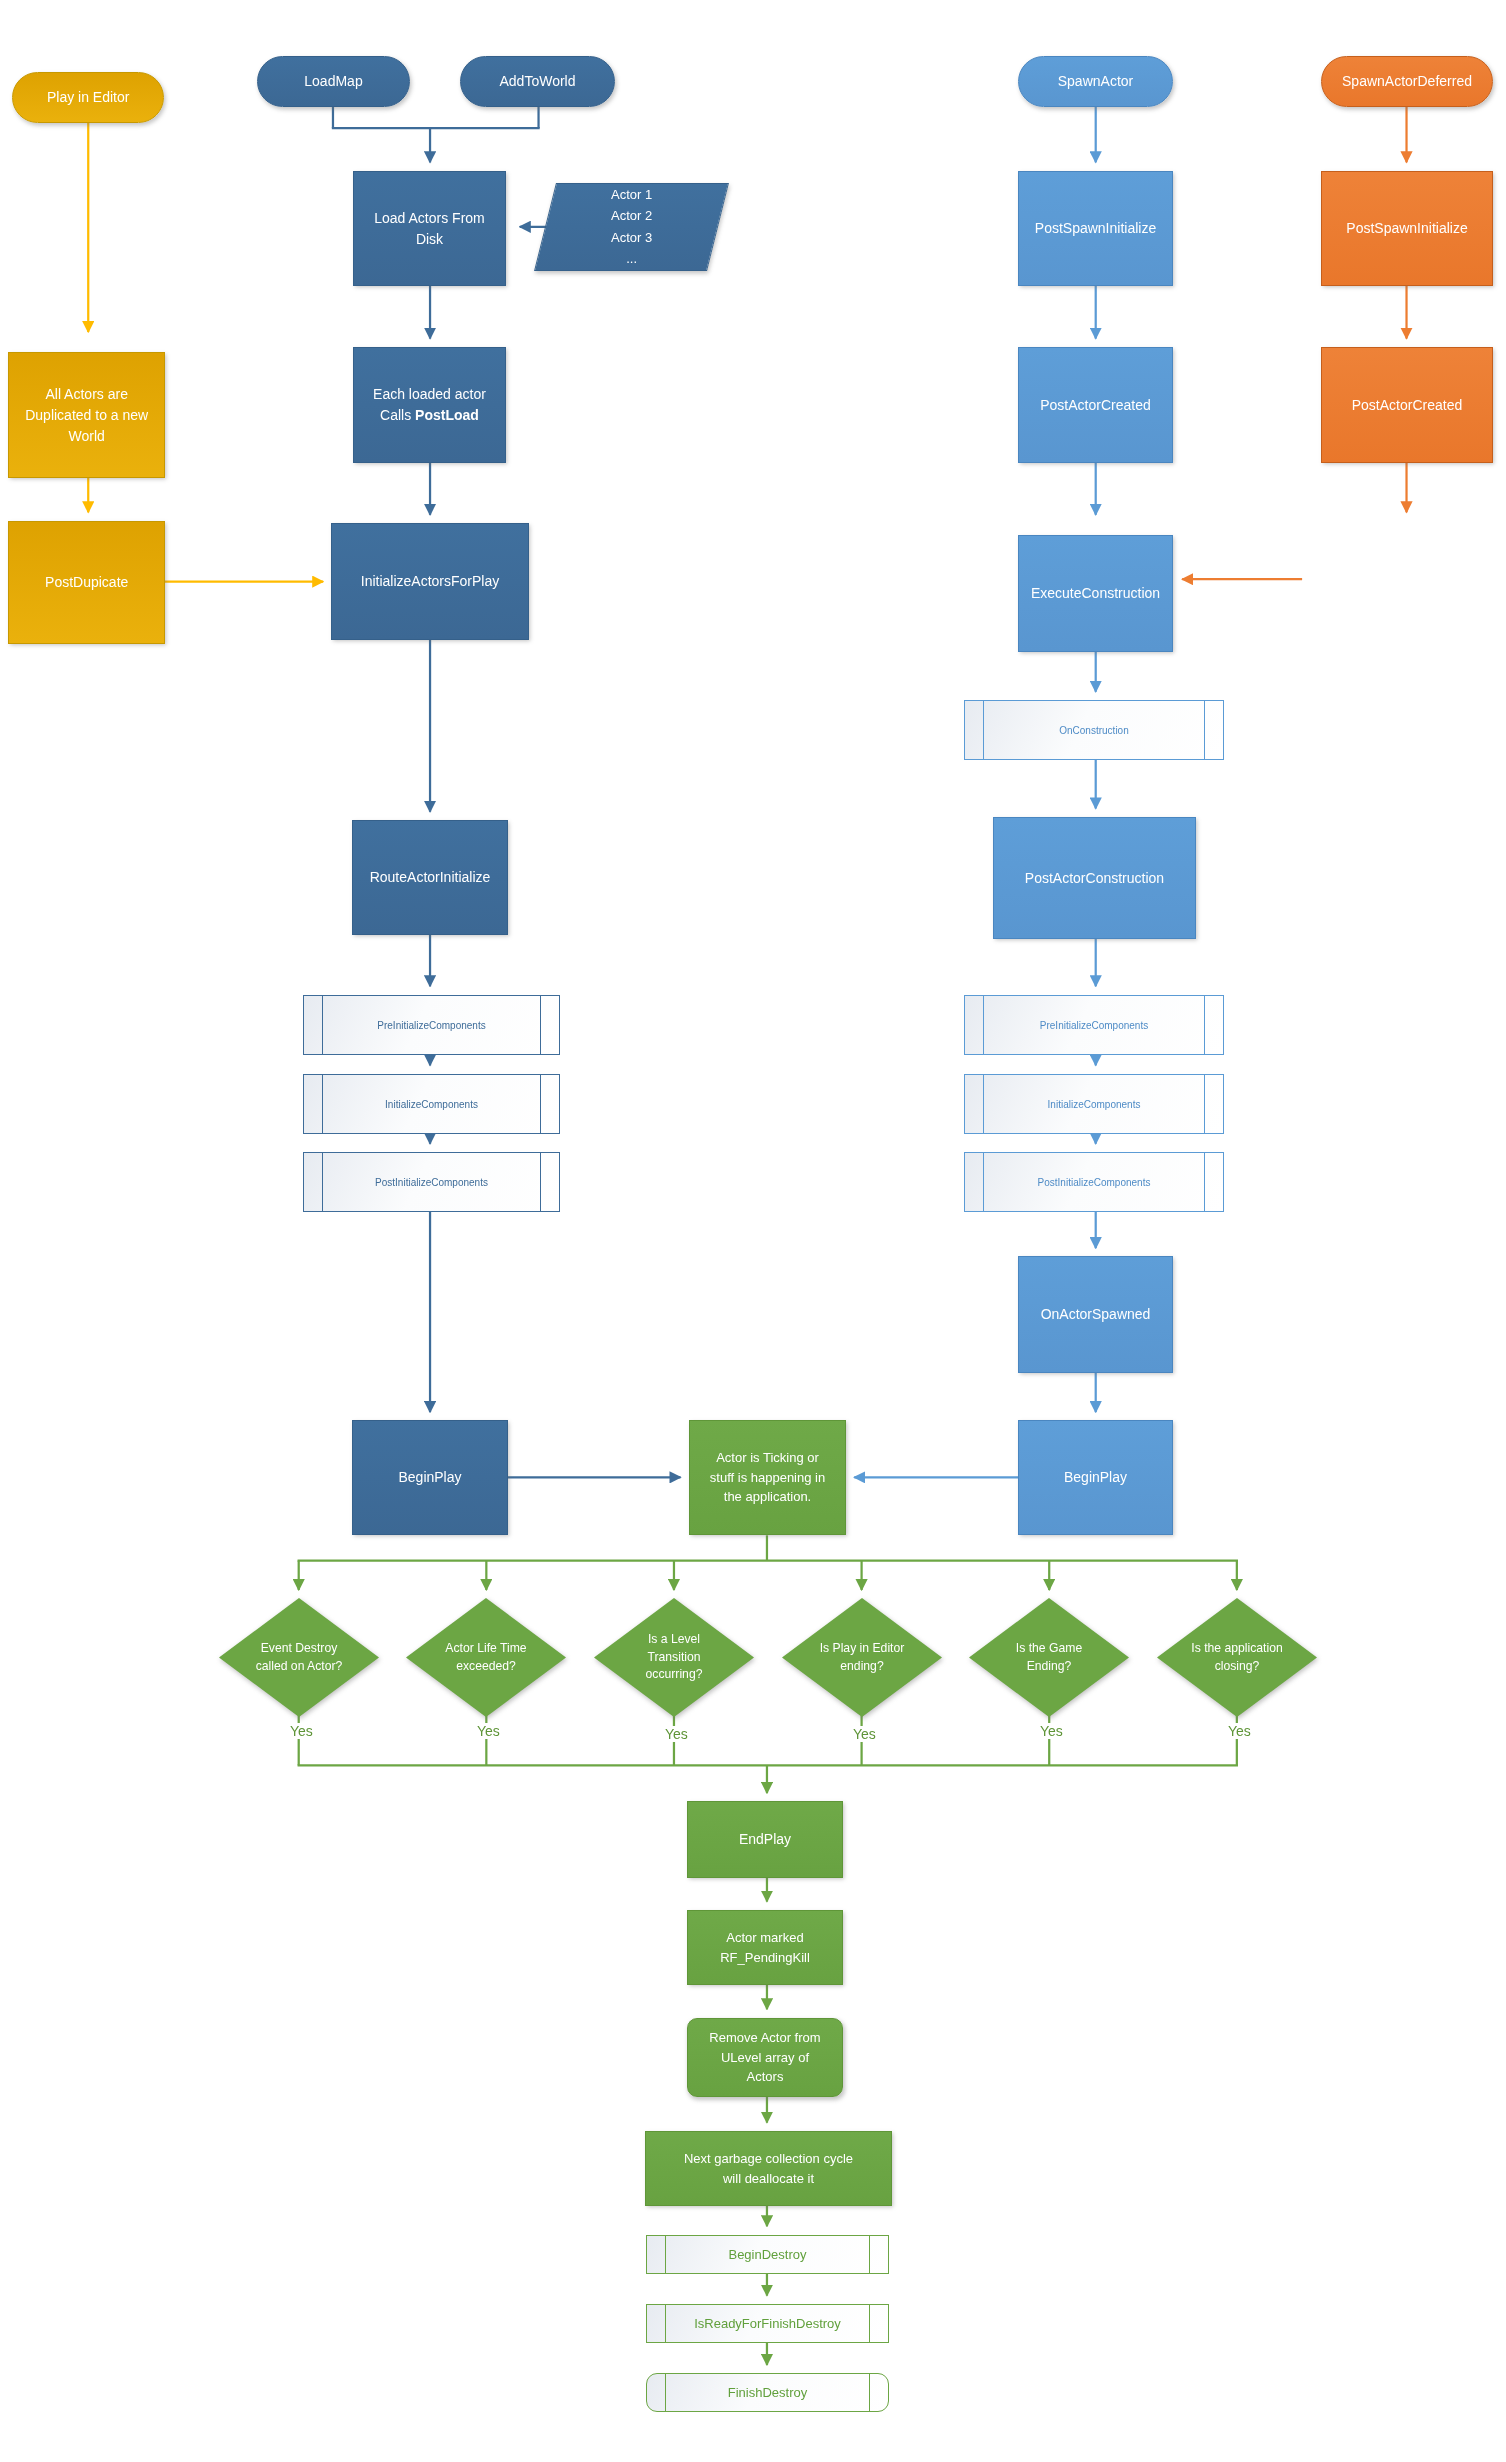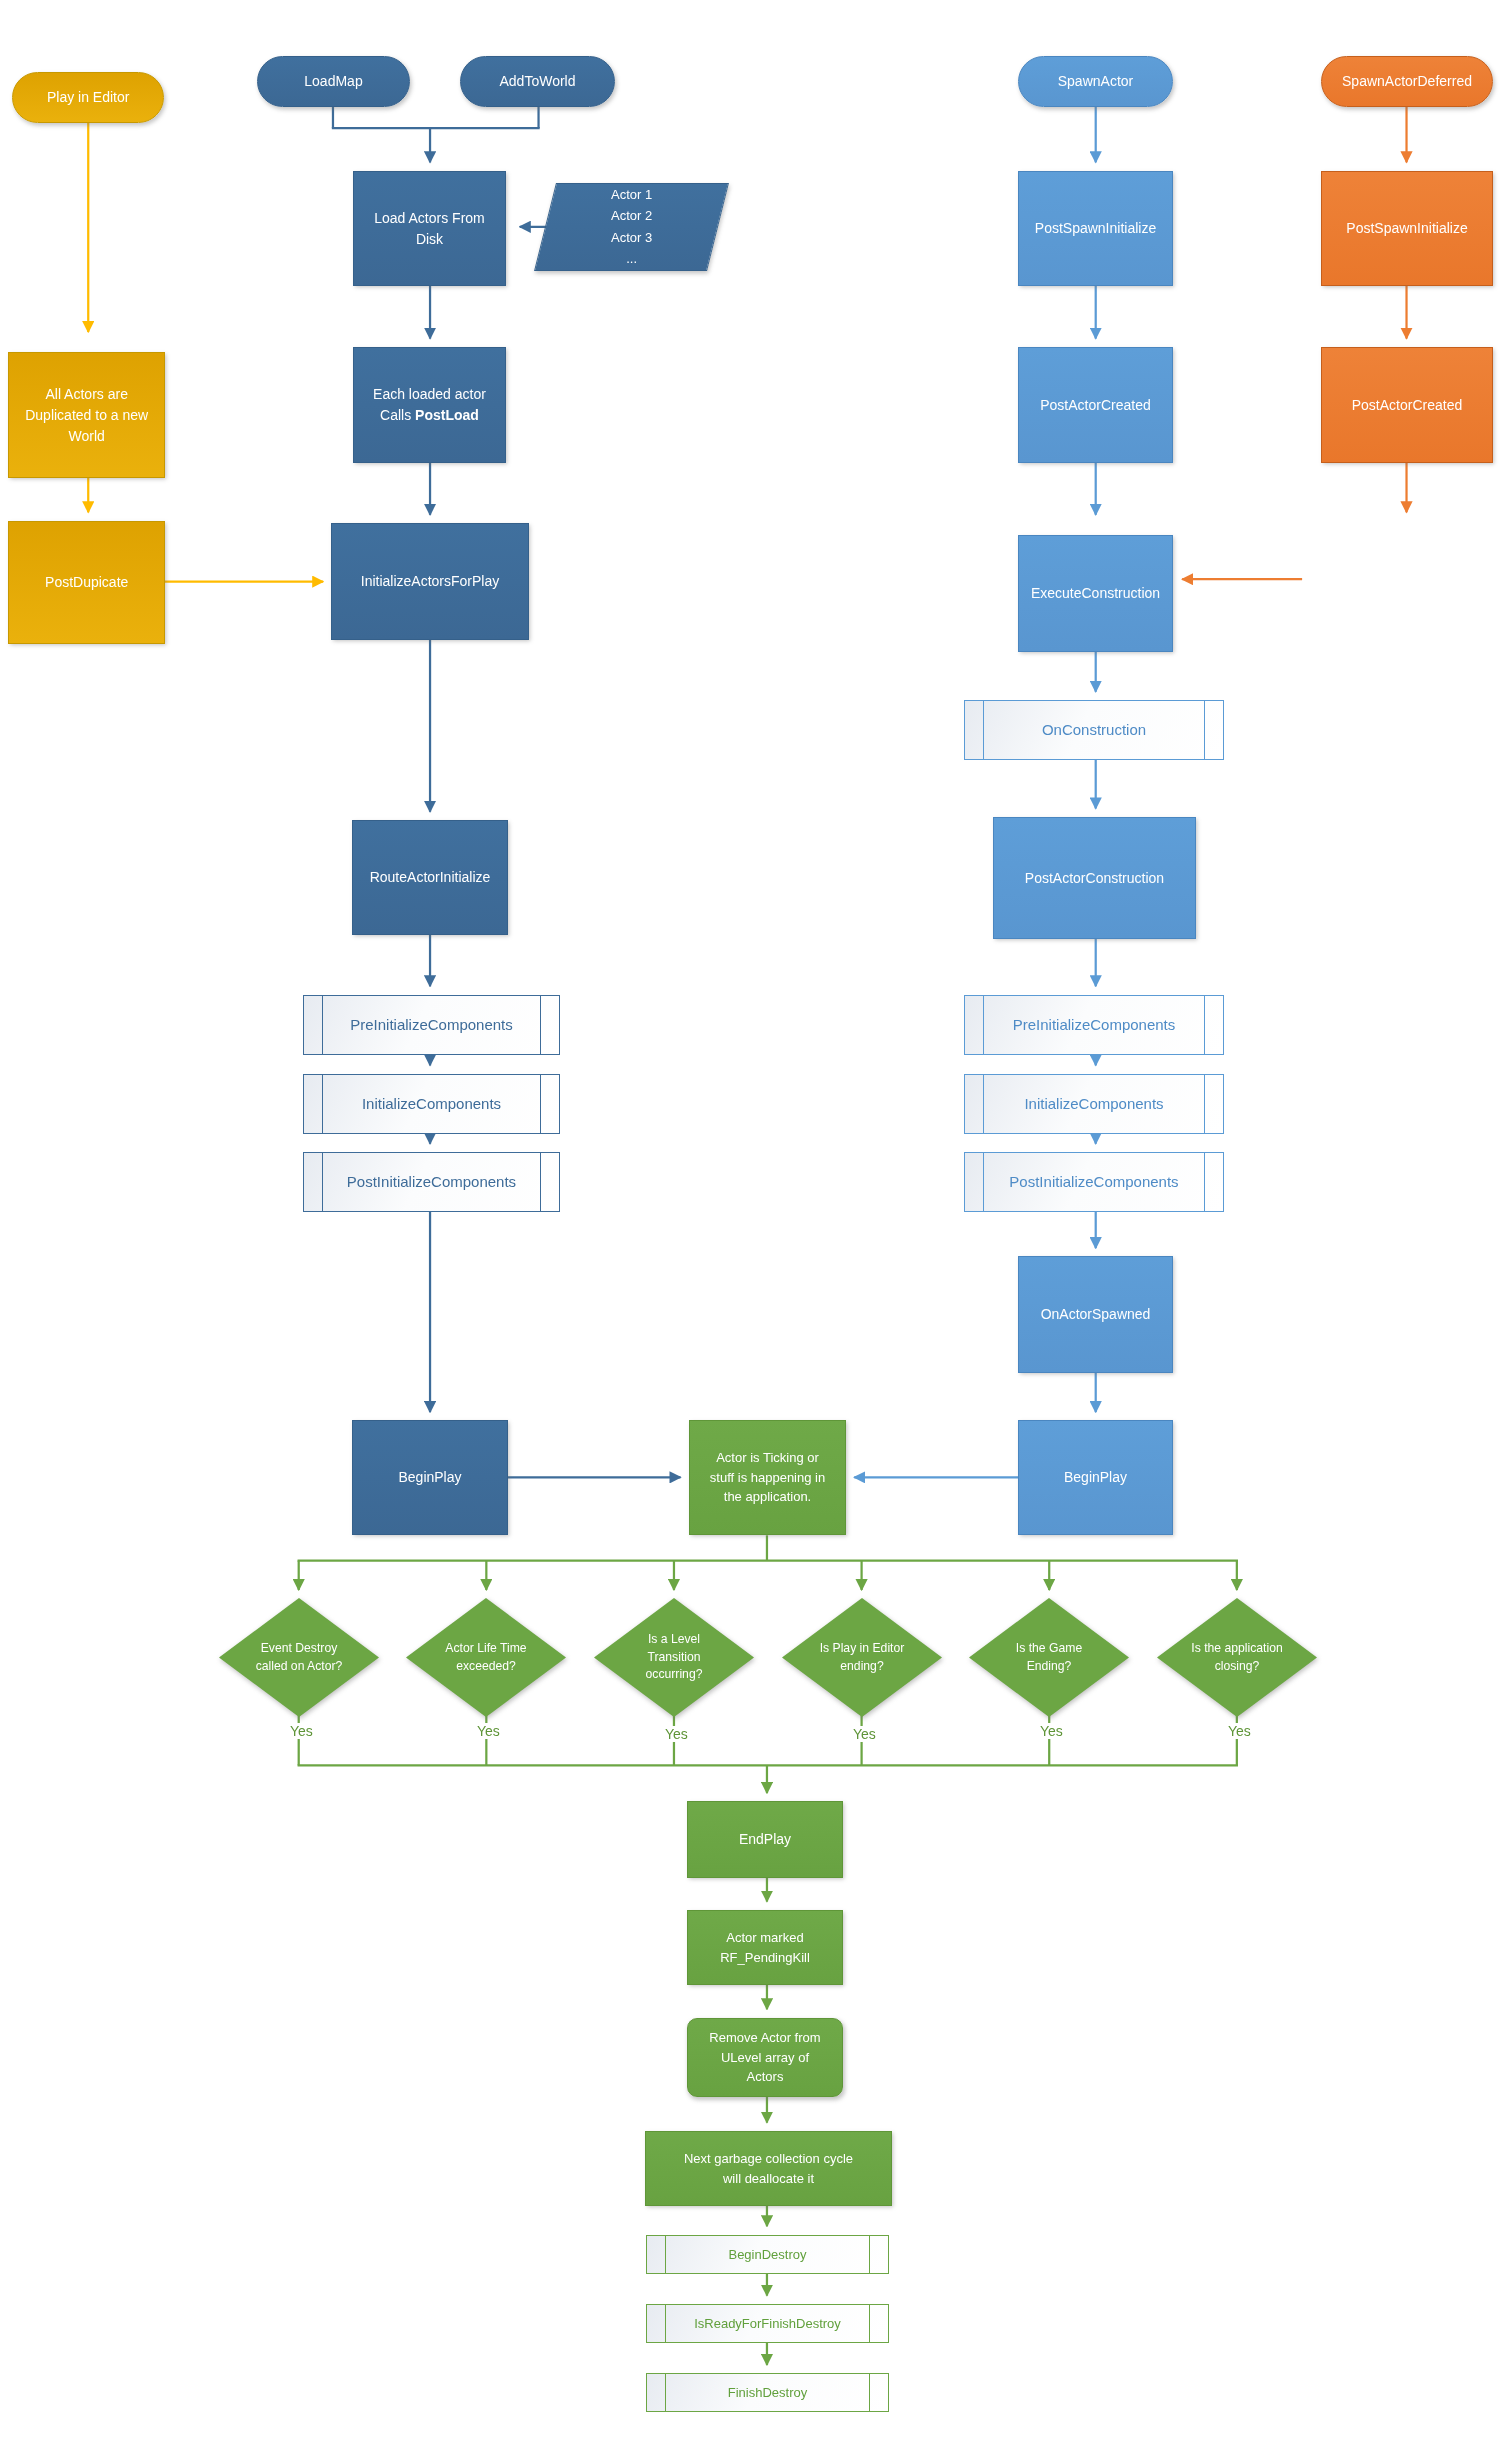--- a/index.html
+++ b/index.html
@@ -15,21 +15,21 @@
   }
   .shadow{box-shadow:1.6px 2.4px 4.1px rgba(110,110,110,.4);}
   .pill{border-radius:26px;}
   .c-darkblue{background:linear-gradient(180deg,#40709E,#3C6894);border:1.6px solid #35608A;}
   .c-blue{background:linear-gradient(180deg,#5E9ED8,#5996D0);border:1.6px solid #4A86C0;}
   .c-orange{background:linear-gradient(180deg,#EE8238,#E9772B);border:1.6px solid #C55F1C;}
   .c-yellow{background:linear-gradient(180deg,#DEA201,#EAB10C);border:1.6px solid #C79800;}
   .c-green{background:linear-gradient(180deg,#6FA948,#68A241);border:1.6px solid #5F9638;}
   .sub{
     background:linear-gradient(115deg,#e7ebf1 0%,#fbfcfd 45%,#ffffff 100%);
-    font-size:15px;
+    font-size:10px;
   }
   .sub:before,.sub:after{content:"";position:absolute;top:0;bottom:0;width:0;}
   .sub:before{left:18px;}
   .sub:after{right:18px;}
   .sub-darkblue{border:1.6px solid #3E6C99;color:#3E6C99;}
   .sub-darkblue:before,.sub-darkblue:after{border-left:1.6px solid #3E6C99;}
   .sub-blue{border:1.6px solid #5B9BD5;color:#4E8BC6;}
   .sub-blue:before,.sub-blue:after{border-left:1.6px solid #5B9BD5;}
   .sub-green{border:1.6px solid #6CA644;color:#61A03C;}
   .sub-green:before,.sub-green:after{border-left:1.6px solid #6CA644;}
@@ -221,16 +221,16 @@
   <div class="node c-green shadow" style="left:687px;top:1801px;width:156px;height:77px;"><span>EndPlay</span></div>
   <div class="node c-green shadow small" style="left:687px;top:1910px;width:156px;height:75px;"><span>Actor marked
 RF_PendingKill</span></div>
   <div class="node c-green shadow small" style="left:687px;top:2018px;width:156px;height:79px;border-radius:10px;"><span>Remove Actor from
 ULevel array of
 Actors</span></div>
   <div class="node c-green shadow small" style="left:645px;top:2131px;width:247px;height:75px;"><span>Next garbage collection cycle
 will deallocate it</span></div>
   <div class="node sub sub-green small" style="left:646px;top:2235px;width:243px;height:39px;"><span>BeginDestroy</span></div>
   <div class="node sub sub-green small" style="left:646px;top:2304px;width:243px;height:39px;"><span>IsReadyForFinishDestroy</span></div>
-  <div class="node sub sub-green small" style="left:646px;top:2373px;width:243px;height:39px;"><span>FinishDestroy</span></div>
+  <div class="node sub sub-green small" style="left:646px;top:2373px;width:243px;height:39px;border-radius:11px;"><span>FinishDestroy</span></div>
 
 </div>
 
 
 </body></html>

